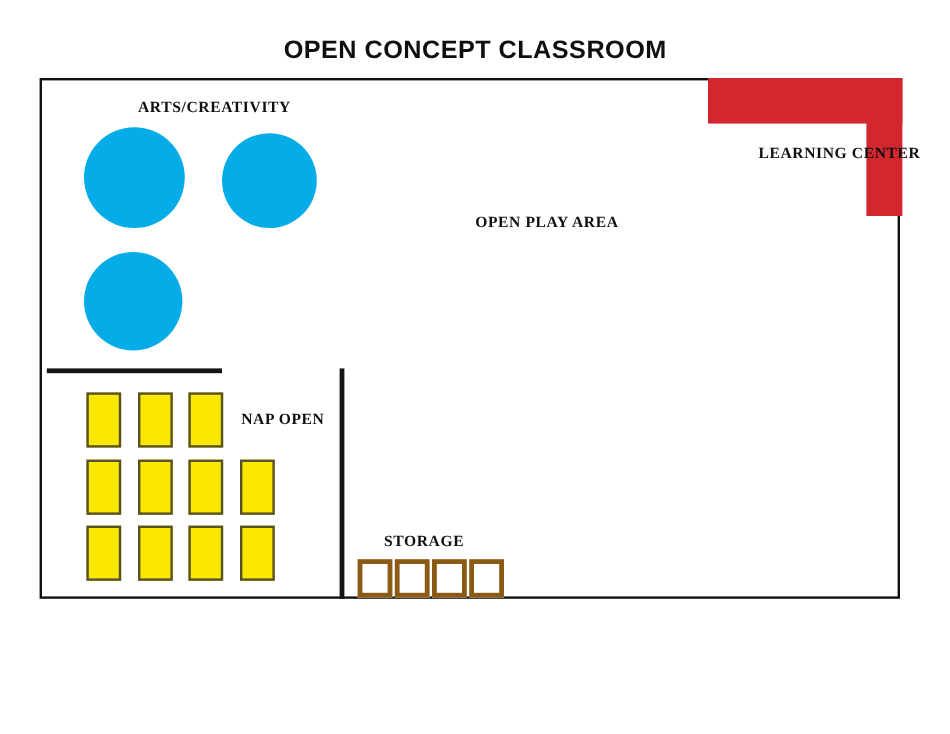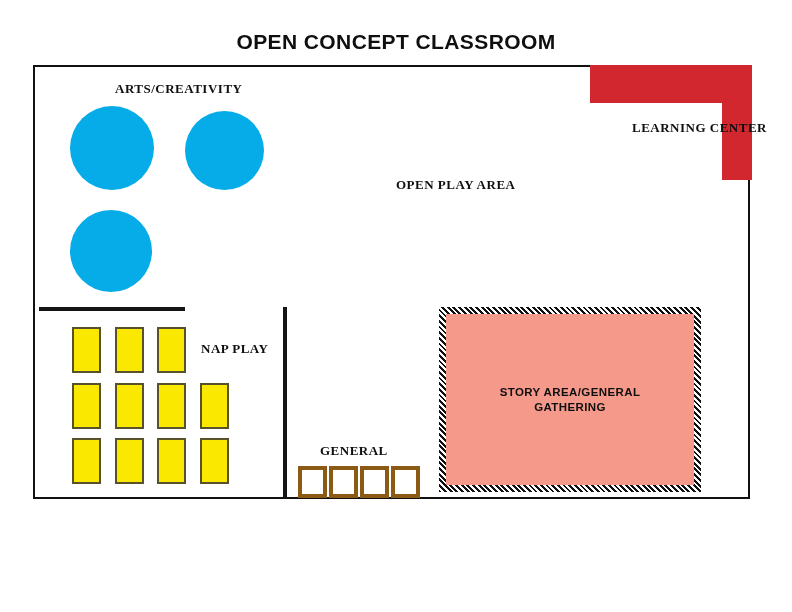--- a/index.html
+++ b/index.html
@@ -197,31 +197,25 @@
     <div class="nap-mat" style="left:37px;  top:371px;"></div>
     <div class="nap-mat" style="left:80px;  top:371px;"></div>
     <div class="nap-mat" style="left:122px; top:371px;"></div>
     <div class="nap-mat" style="left:165px; top:371px;"></div>
 
     <div class="storage-box" style="left:263px; top:399px;"></div>
     <div class="storage-box" style="left:294px; top:399px;"></div>
     <div class="storage-box" style="left:325px; top:399px;"></div>
     <div class="storage-box" style="left:356px; top:399px;"></div>
 
-    <div class="story-area" style="left:404px; top:240px;">
-      <div class="story-label">
-        <span>STORY AREA/GENERAL</span><br>
-        <span>GATHERING</span>
-      </div>
-    </div>
 
     <div class="zone-label" style="left:80px; top:14px;">ARTS/CREATIVITY</div>
 
     <div class="zone-label" style="left:561px; top:53px;padding-left:36px;">LEARNING CENTER</div>
 
     <div class="zone-label" style="left:349px; top:110px;margin-left:12px;">OPEN PLAY AREA</div>
 
-    <div class="zone-label" style="left:166px; top:274px;">NAP PLAY</div>
-
-    <div class="zone-label" style="left:285px; top:376px;">GENERAL</div>
+    <div class="zone-label" style="left:166px; top:274px;">NAP OPEN</div>
+
+    <div class="zone-label" style="left:285px; top:376px;">STORAGE</div>
 
   </div>
 </div>
 
 </body></html>

